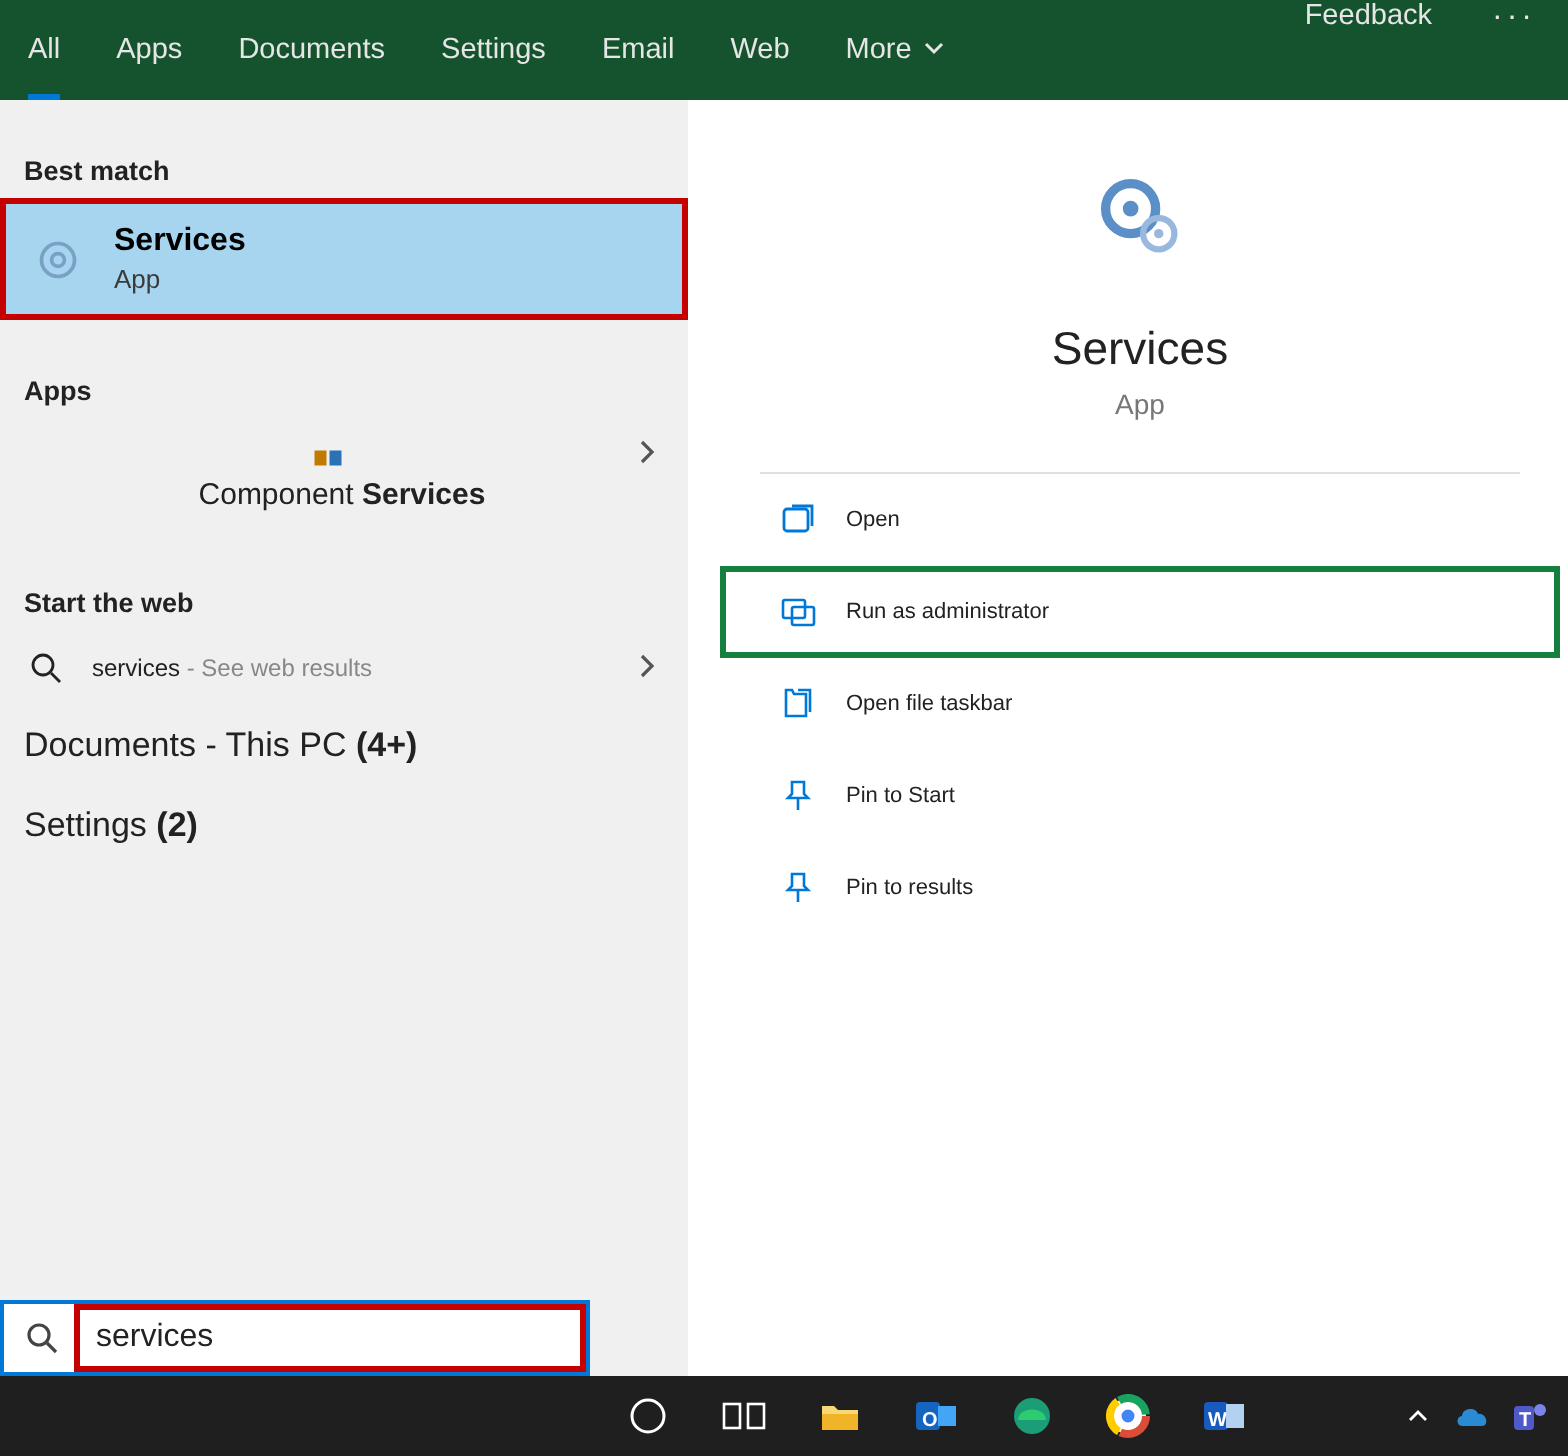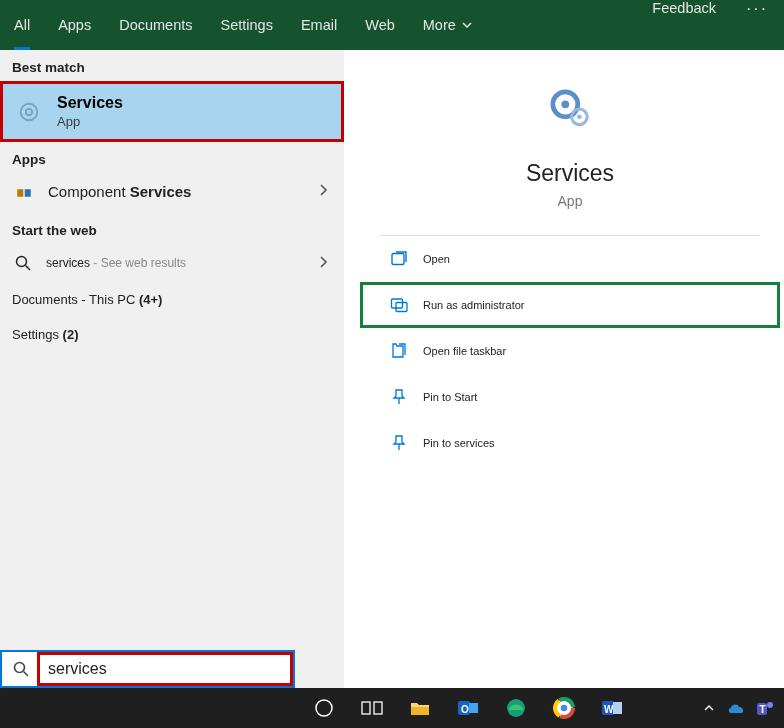--- a/index.html
+++ b/index.html
@@ -15,41 +15,41 @@
   .feedback { padding:0 14px; cursor:pointer; color:#e6e6e6; }
   .more-dots { padding:0 16px; color:#e6e6e6; cursor:pointer; font-size:16px; letter-spacing:2px; }
 
   
   .main { display:flex; height:638px; }
   .left { width:344px; background:#f0f0f0; border-right:none; overflow:hidden; }
   .divider { width:12px; background:#fff; }
   .right { flex:1; background:#fff; display:flex; flex-direction:column; padding-top:24px; }
 
   
-  .section-label { font-size:13.5px; font-weight:600; color:#222; padding:10px 12px 6px; }
+  .section-label { font-size:13.5px; font-weight:600; color:#222; padding:28px 12px 6px; }
   .bestmatch {
     background:#a7d4ef; border:3px solid #c40000;
     display:flex; align-items:center; padding:10px 16px 10px 14px; position:relative;
   }
   .bestmatch .gicon { width:24px; height:24px; margin-right:16px; display:flex; align-items:center; justify-content:center; }
   .bestmatch .title { font-size:16px; font-weight:700; color:#000; }
   .bestmatch .subtitle { font-size:13px; color:#3a3a3a; margin-top:2px; }
 
-  .app-row { display:flex; padding:10px 16px 10px 14px; cursor:pointer; color:#222; position:relative; }
+  .app-row { display:flex; align-items:center; padding:10px 16px 10px 14px; cursor:pointer; color:#222; position:relative;flex-direction:column; }
   .app-row .gicon2 { width:20px; height:20px; margin-right:14px; display:flex; align-items:center; justify-content:center;}
   .app-row .text { font-size:15px; color:#222; }
   .app-row .text strong { font-weight:700; }
   .app-row .arrow, .web-row .arrow { position:absolute; right:16px; color:#555; font-size:14px; }
 
   .web-row { display:flex; align-items:center; padding:10px 16px 10px 14px; cursor:pointer; position:relative; }
   .web-row .sicon { width:18px; height:18px; margin-right:14px; display:flex; align-items:center; justify-content:center;}
   .web-row .wtext { font-size:12px; color:#222; }
   .web-row .wtext .grey { color:#888; }
 
-  .line-item { font-size:13px; color:#222; padding:10px 12px; cursor:pointer; }
+  .line-item { font-size:17px; color:#222; padding:10px 12px; cursor:pointer; }
   .line-item .bold { font-weight:700; }
 
   
   .right .icon-area { display:flex; justify-content:center; margin-top:10px; margin-bottom:22px; }
   .right .app-title { text-align:center; font-size:23px; font-weight:400; color:#222; }
   .right .app-sub { text-align:center; font-size:14px; color:#777; margin-top:6px; margin-bottom:26px; }
   .right .sep { height:1px; background:#e0e0e0; margin:0 24px; }
   .action-row {
     display:flex; align-items:center; padding:10px 26px; cursor:pointer; font-size:11px; color:#222;
     border:3px solid transparent; margin:0 4px;
@@ -214,21 +214,21 @@
       </span>
       <span>Pin to Start</span>
     </div>
 
     <div class="action-row">
       <span class="aicon">
         <svg width="18" height="18" viewBox="0 0 18 18">
             <path d="M6 2 L12 2 L12 8 L14 10 L4 10 L6 8 Z M9 10 L9 16" fill="none" stroke="#0078d7" stroke-width="1.3"></path>
           </svg>
       </span>
-      <span>Pin to services</span>
+      <span>Pin to results</span>
     </div>
   </div>
 </div>
 
 <div class="searchbar">
   <span class="magicon">
     <svg width="16" height="16" viewBox="0 0 16 16">
         <circle cx="6.5" cy="6.5" r="5" stroke="#444" stroke-width="1.6" fill="none"></circle>
         <line x1="10.5" y1="10.5" x2="15" y2="15" stroke="#444" stroke-width="1.6"></line>
       </svg>

